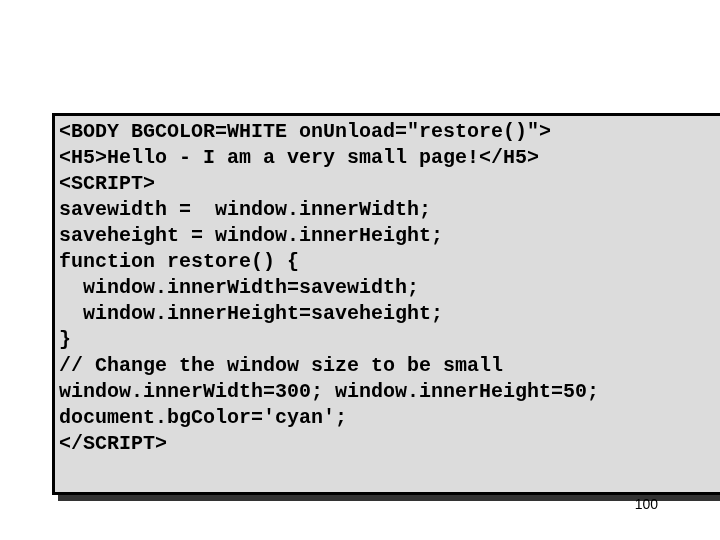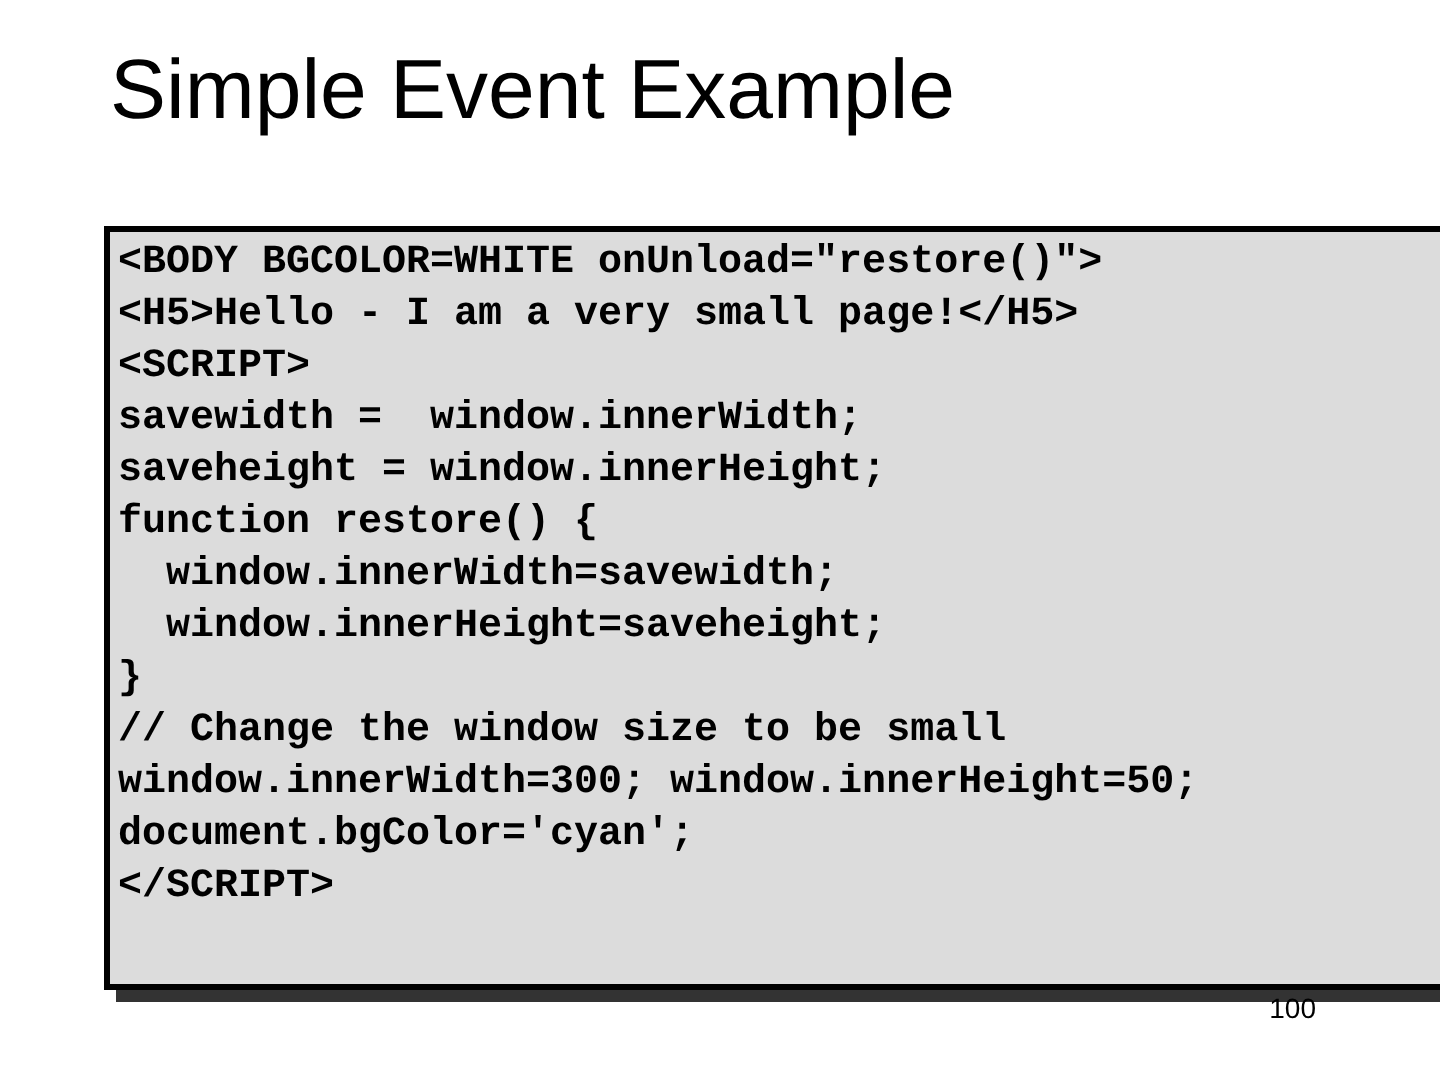--- a/index.html
+++ b/index.html
@@ -65,20 +65,19 @@
     right: 62px;
     font-size: 14px;
     color: var(--page-number-text);
     margin-left: 44px;
   }
 </style>
 </head>
 <body>
 
 <div class="slide">
-  <h1 class="title">Simple Event Example</h1>
 
   <div class="code-box">
     <pre class="code"><div class="code-line">&lt;BODY BGCOLOR=WHITE onUnload="restore()"&gt;</div><div class="code-line">&lt;H5&gt;Hello - I am a very small page!&lt;/H5&gt;</div><div class="code-line">&lt;SCRIPT&gt;</div><div class="code-line">savewidth =  window.innerWidth;</div><div class="code-line">saveheight = window.innerHeight;</div><div class="code-line">function restore() {</div><div class="code-line">  window.innerWidth=savewidth;</div><div class="code-line">  window.innerHeight=saveheight;</div><div class="code-line">}</div><div class="code-line">// Change the window size to be small</div><div class="code-line">window.innerWidth=300; window.innerHeight=50;</div><div class="code-line">document.bgColor='cyan';</div><div class="code-line">&lt;/SCRIPT&gt;</div></pre>
   </div>
 
   <div class="page-number">100</div>
 </div>
 
 </body></html>

